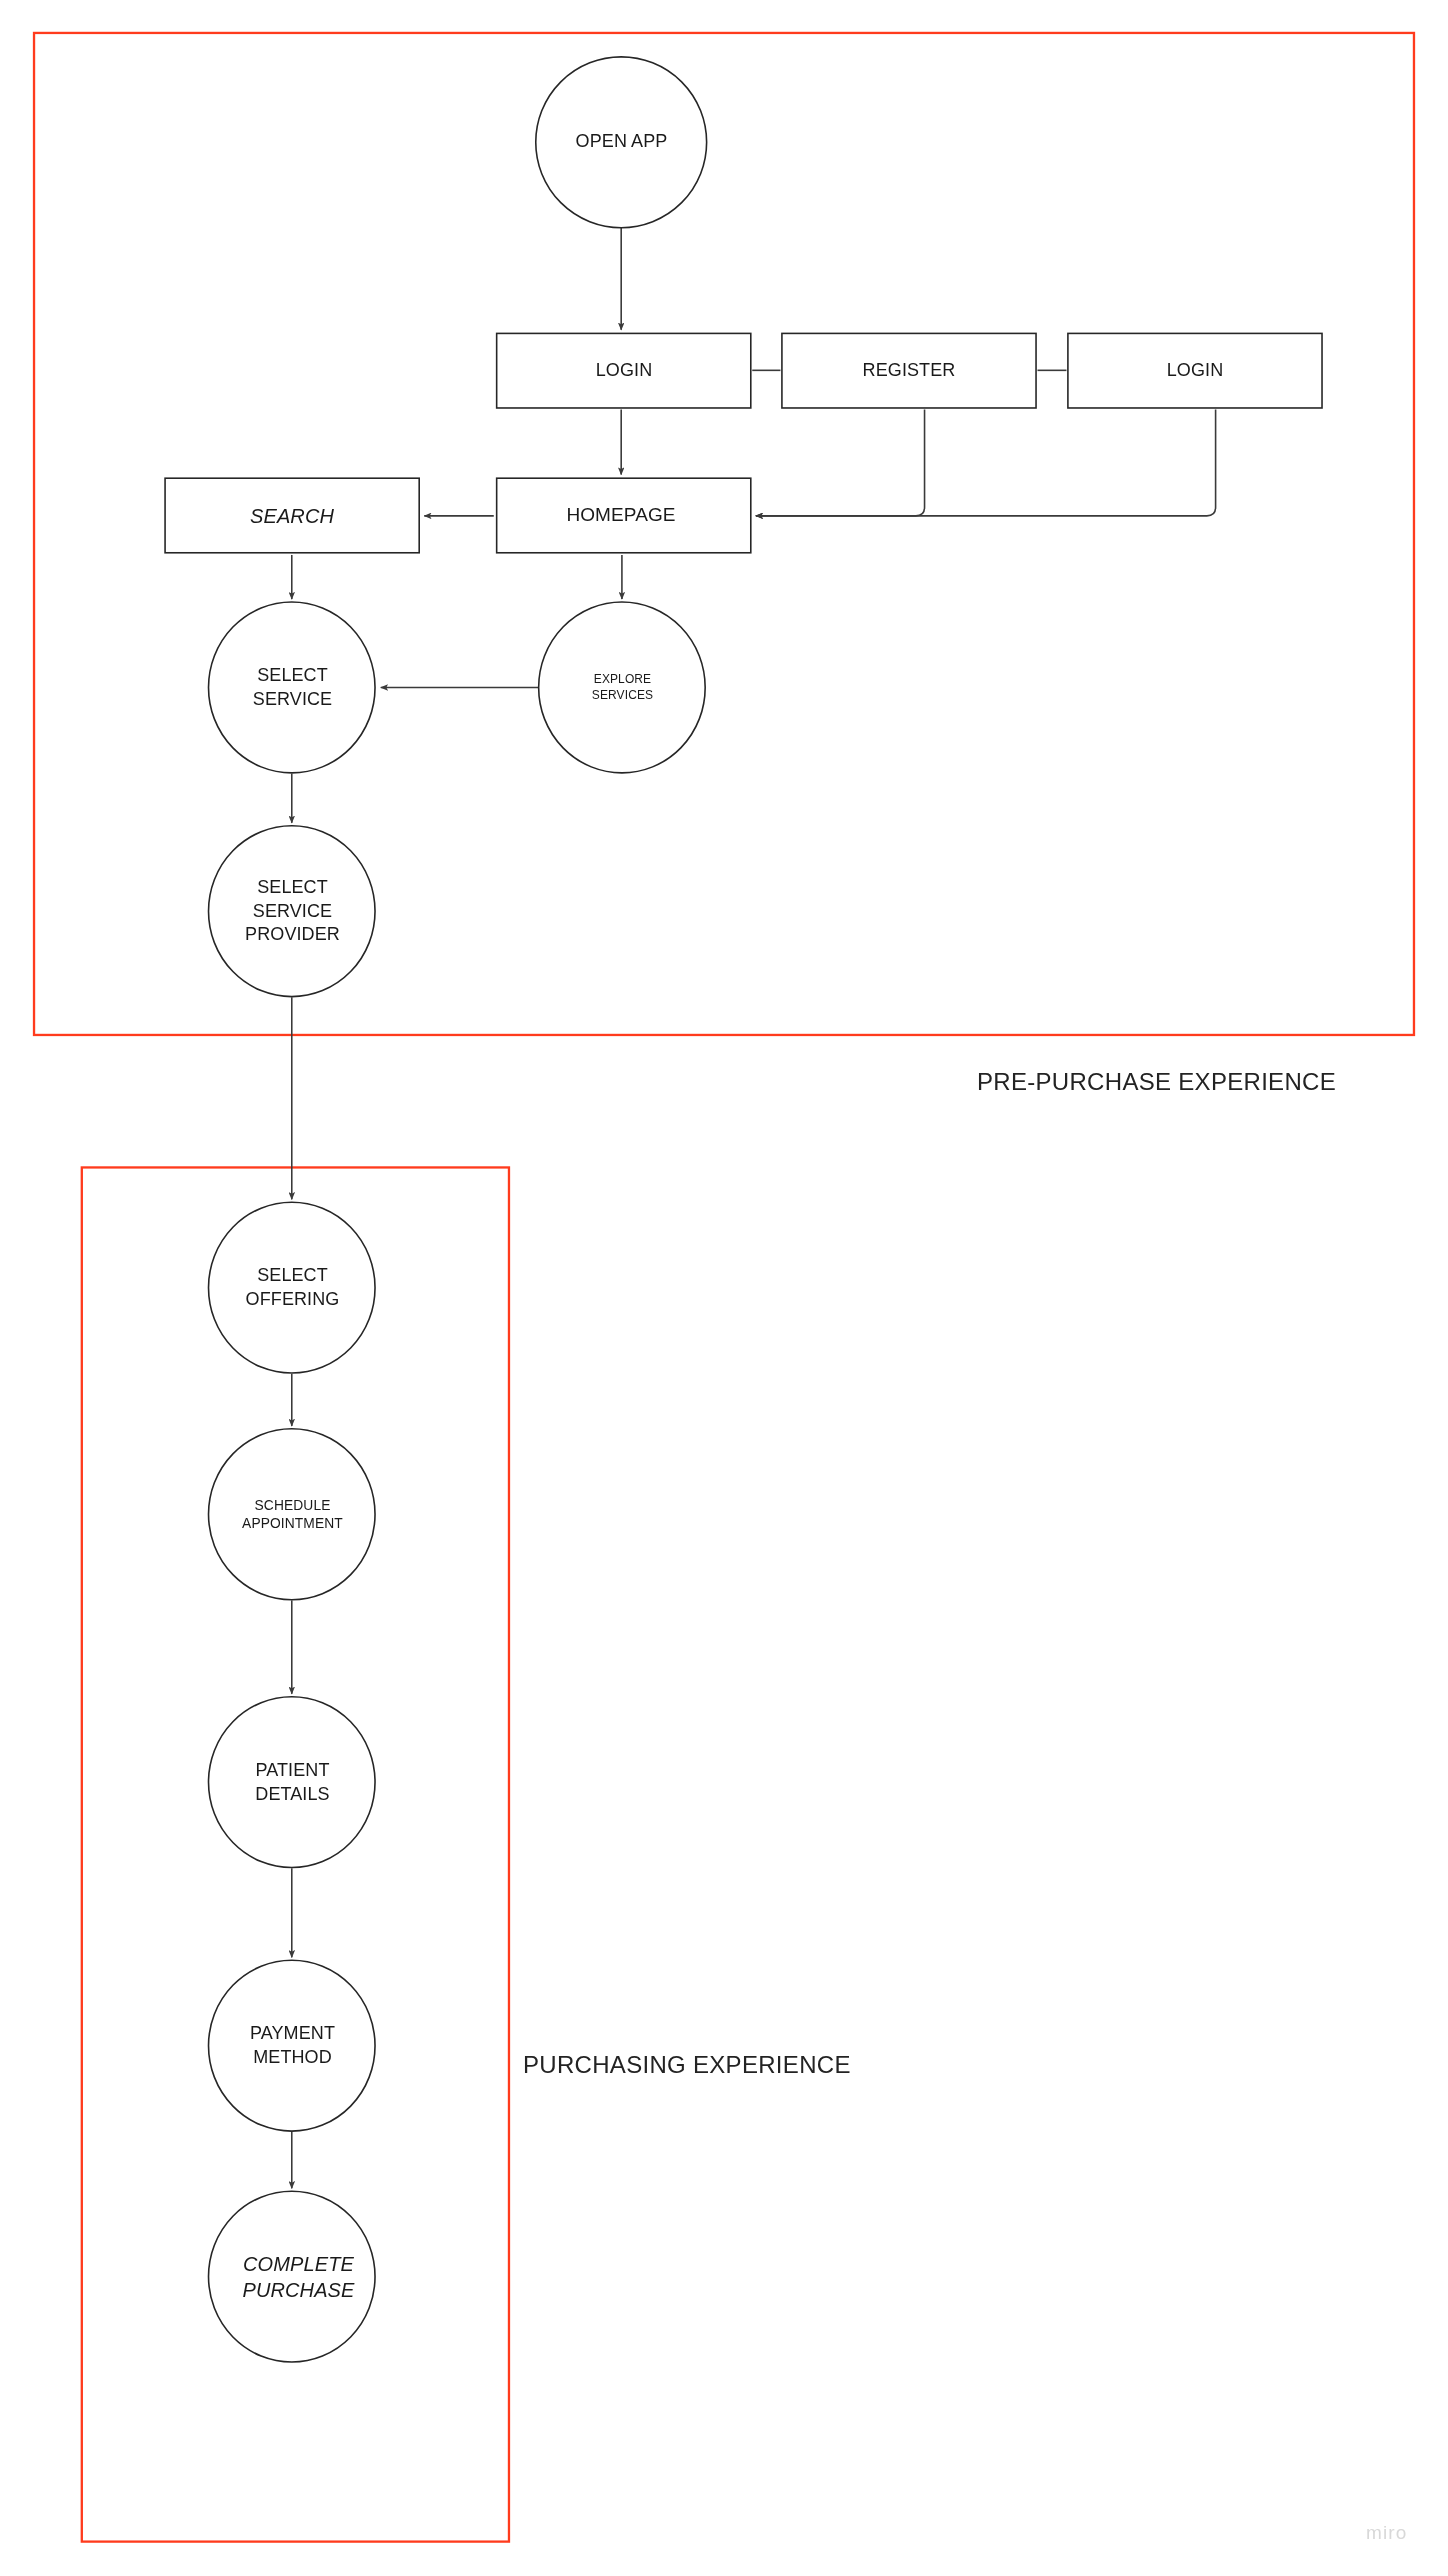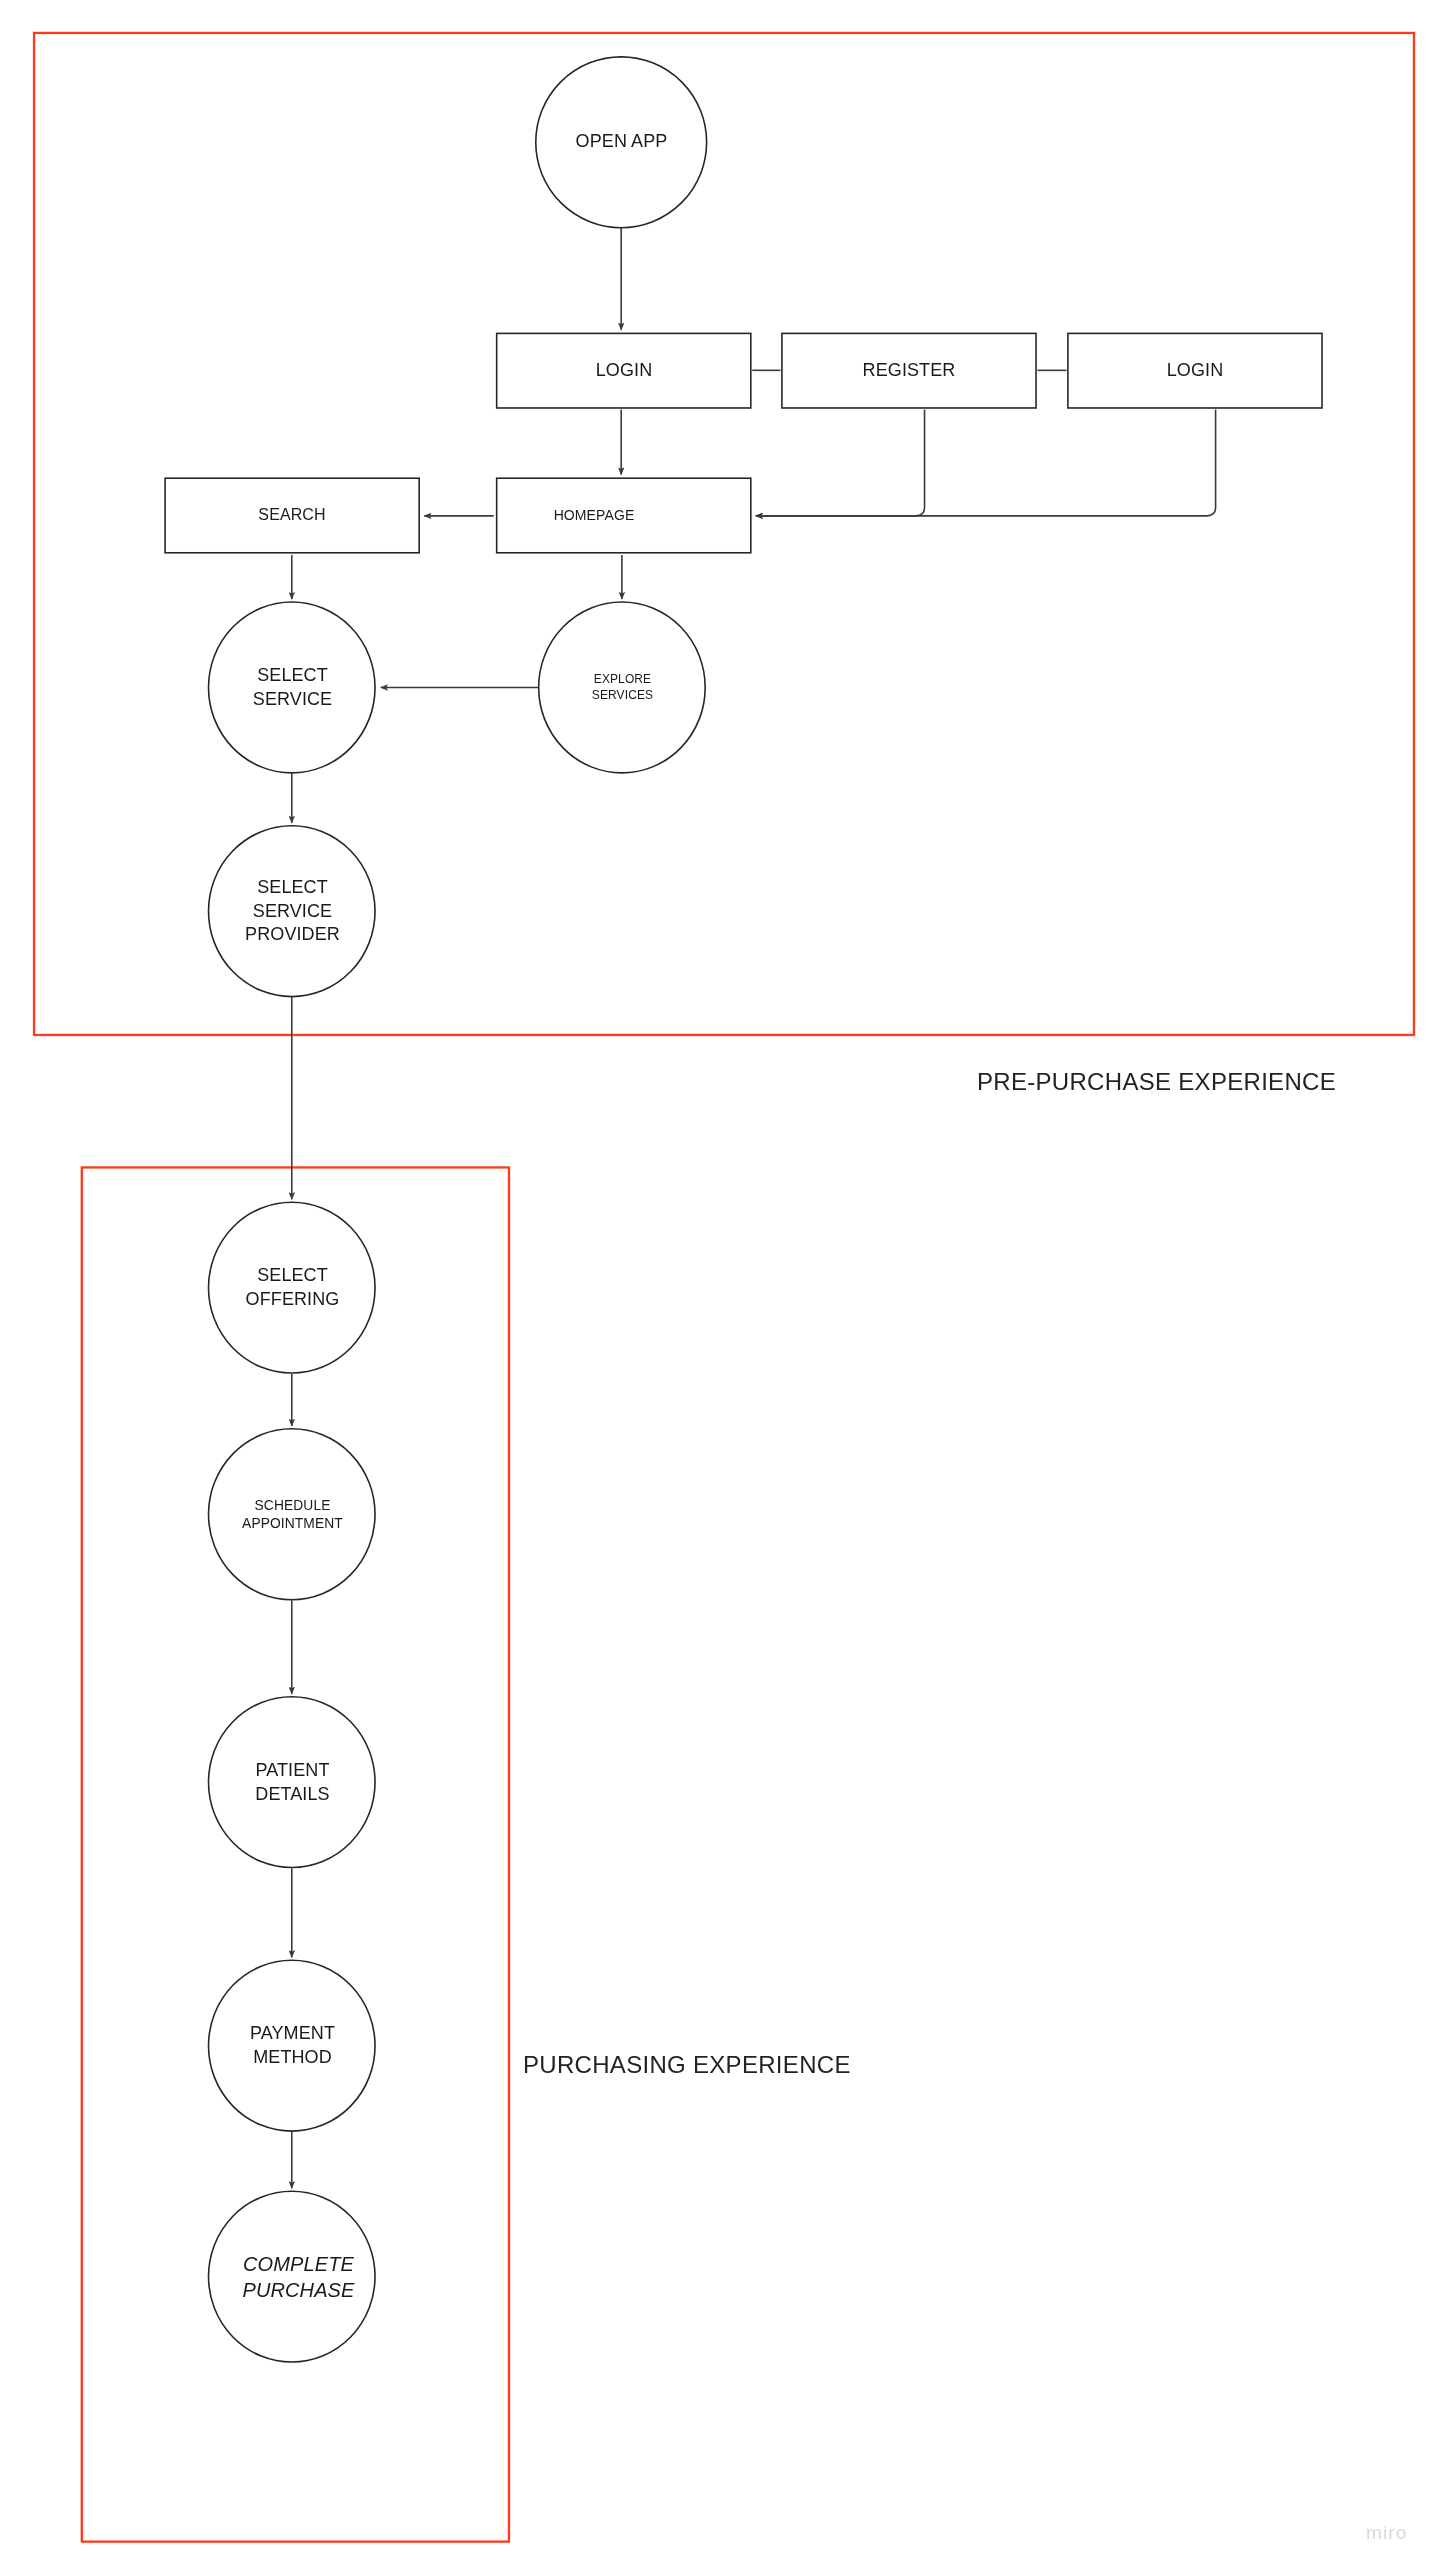--- a/index.html
+++ b/index.html
@@ -115,22 +115,22 @@
         <ellipse cx="403" cy="2825" rx="115" ry="118" class="shape-ellipse" stroke="#262626"></ellipse>
         <ellipse cx="403" cy="3144" rx="115" ry="118" class="shape-ellipse" stroke="#262626"></ellipse>
       </g>
   </svg>
 
   <div id="labels-group">
       <div class="node-label" style="left: 536px; top: 56px; width: 171px; height: 171px; font-size: 18px;">OPEN APP</div>
       <div class="node-label" style="left: 497px; top: 333px; width: 254px; height: 75px; font-size: 18px;">LOGIN</div>
       <div class="node-label" style="left: 782px; top: 333px; width: 254px; height: 75px; font-size: 18px;">REGISTER</div>
       <div class="node-label" style="left: 1068px; top: 333px; width: 254px; height: 75px; font-size: 18px;">LOGIN</div>
-      <div class="node-label" style="left: 165px; top: 478px; width: 254px; height: 75px; font-size: 16px;">SEARCH</div>
-      <div class="node-label" style="left: 467px; top: 478px; width: 254px; height: 75px; font-size: 14px;">HOMEPAGE</div>
+      <div class="node-label" style="left: 165px; top: 478px; width: 254px; height: 75px; font-size: 20px; font-style: italic;">SEARCH</div>
+      <div class="node-label" style="left: 494px; top: 478px; width: 254px; height: 75px; font-size: 19px;">HOMEPAGE</div>
       <div class="node-label" style="left: 209px; top: 602px; width: 167px; height: 171px; font-size: 18px;">SELECT
 SERVICE</div>
       <div class="node-label" style="left: 539px; top: 602px; width: 167px; height: 171px; font-size: 12px;">EXPLORE
 SERVICES</div>
       <div class="node-label" style="left: 209px; top: 826px; width: 167px; height: 171px; font-size: 18px;">SELECT
 SERVICE
 PROVIDER</div>
       <div class="node-label" style="left: 209px; top: 1202px; width: 167px; height: 171px; font-size: 18px;">SELECT
 OFFERING</div>
       <div class="node-label" style="left: 209px; top: 1429px; width: 167px; height: 171px; font-size: 13.8px;">SCHEDULE

